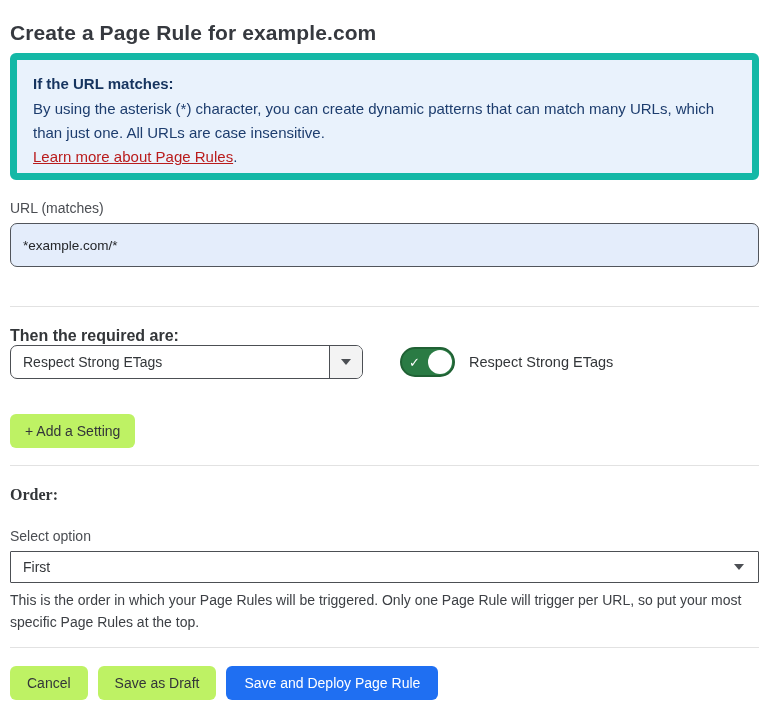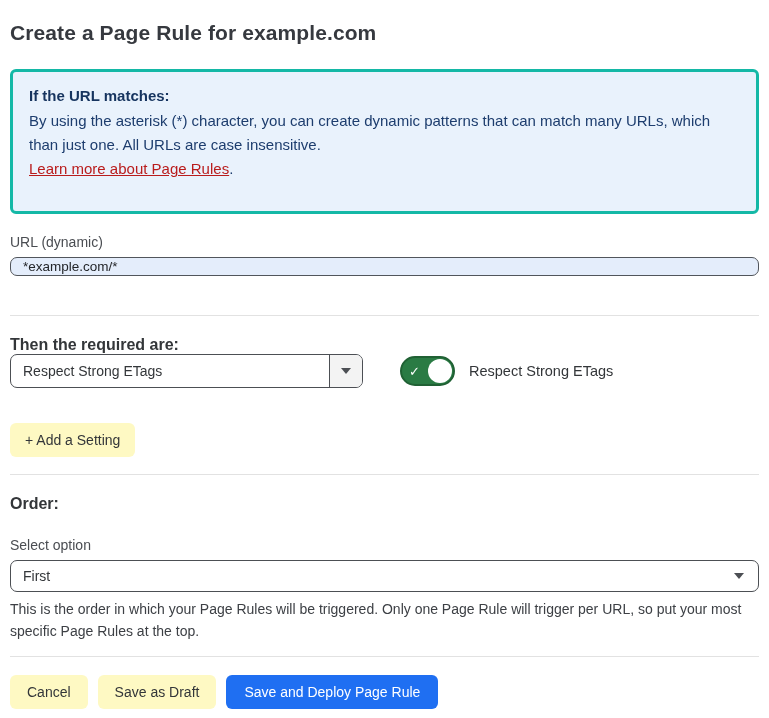--- a/index.html
+++ b/index.html
@@ -17,25 +17,25 @@
   }
   h1.page-title {
     font-size: 21px;
     font-weight: 700;
     color: #36393f;
     letter-spacing: 0.1px;
     margin-top: 11px;
   }
   
   .info-box {
-    margin-top: 24px;
+    margin-top: 8px;
     background: #e9f2fc;
-    border: 3px solid #14b8a6;
+    border: 7px solid #14b8a6;
     border-radius: 6px;
-    padding: 12px 16px 30px 16px;
+    padding: 12px 16px 4px 16px;
     color: #1d3d6e;
     font-size: 15px;
     line-height: 24px;
   }
   .info-box .info-heading {
     font-weight: 700;
     font-size: 15px;
     color: #16345f;
   }
   .info-box .info-body { margin-top: 1px; }
@@ -47,21 +47,21 @@
   .info-box .info-period { color: #1d3d6e; }
   
   .field-label {
     font-size: 14px;
     color: #4a4d52;
     margin-bottom: 7px;
   }
   .url-section { margin-top: 20px; }
   input.url-input {
     width: 100%;
-    height: 19px;
+    height: 44px;
     background: #e4edfb;
     border: 1px solid #51555b;
     border-radius: 7px;
     padding: 0 12px;
     font-size: 13.5px;
     color: #24262a;
     font-family: "Liberation Sans", "DejaVu Sans", sans-serif;
     outline: none;
   }
   .divider {
@@ -161,39 +161,39 @@
   .btn {
     display: inline-block;
     border: none;
     border-radius: 6px;
     font-size: 14px;
     font-family: "Liberation Sans", "DejaVu Sans", sans-serif;
     cursor: pointer;
     white-space: nowrap;
   }
   .btn-gray {
-    background: #fef9c3;
+    background: #bef264;
     color: #333639;
   }
   .btn-blue {
     background: #1f6ff2;
     color: #ffffff;
   }
   .add-setting-btn {
     margin-top: 35px;
     padding: 9px 15px;
   }
-  .order-heading { margin-top: 20px; }
+  .order-heading { margin-top: 20px; font-family: Liberation Serif, serif; }
   .order-select-label { margin-top: 24px; }
   
   .order-select {
     width: 100%;
     height: 32px;
     border: 1px solid #4c4f54;
-    border-radius: 7px;
+    border-radius: 1px;
     background: #ffffff;
     display: flex;
     align-items: center;
     justify-content: space-between;
     padding: 0 14px 0 12px;
     font-size: 14px;
     color: #333639;
     cursor: pointer;
   }
   .help-text {
@@ -218,21 +218,21 @@
 
   <h1 class="page-title">Create a Page Rule for example.com</h1>
 
   <div class="info-box">
     <div class="info-heading">If the URL matches:</div>
     <div class="info-body">By using the asterisk (*) character, you can create dynamic patterns that can match many URLs, which than just one. All URLs are case insensitive.</div>
     <div class="info-link-line"><a class="info-link">Learn more about Page Rules</a><span class="info-period">.</span></div>
   </div>
 
   <div class="url-section">
-    <div class="field-label">URL (dynamic)</div>
+    <div class="field-label">URL (matches)</div>
     <input class="url-input" type="text" value="*example.com/*" style="">
   </div>
 
   <hr class="divider divider-1">
 
   <div class="section-heading settings-heading">Then the required are:</div>
 
 
   <div class="setting-row">
     <div class="select-box">

